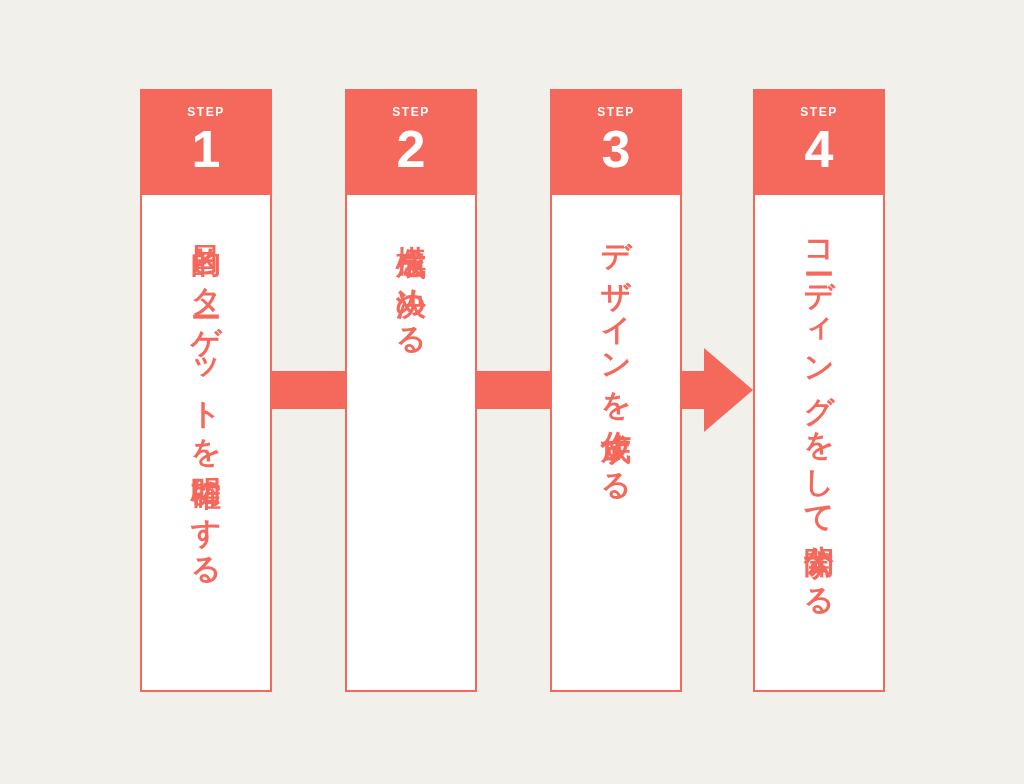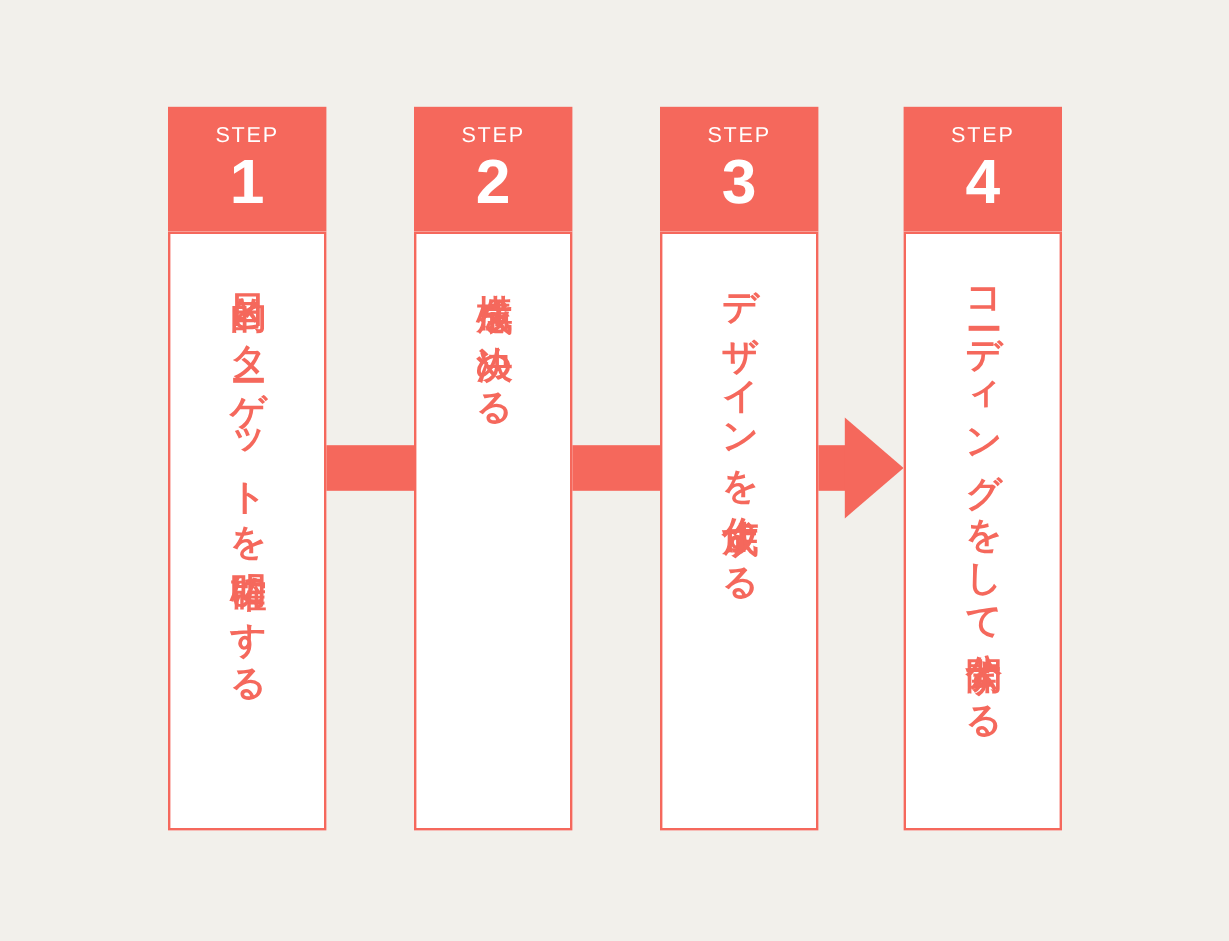--- a/index.html
+++ b/index.html
@@ -37,21 +37,21 @@
   .step-1{left:140px;}
   .step-2{left:345px;}
   .step-3{left:550px;}
   .step-4{left:753px;}
   .step-header{
     height:104px;background:var(--accent);color:var(--header-text);
     display:flex;flex-direction:column;align-items:center;justify-content:center;
     padding-top:2px;flex:0 0 auto;
   }
   .step-label{
-    font-size:18px;font-weight:normal;letter-spacing:1.5px;line-height:1.1;
+    font-size:12px;font-weight:bold;letter-spacing:1.5px;line-height:1.1;
   }
   .step-number{
     font-size:52px;font-weight:bold;line-height:1.1;margin-top:2px;
   }
   .step-body{
     flex:1 1 auto;background:var(--panel);
     border:2px solid var(--accent);
     display:flex;justify-content:center;align-items:flex-start;
     padding-top:26px;
   }

